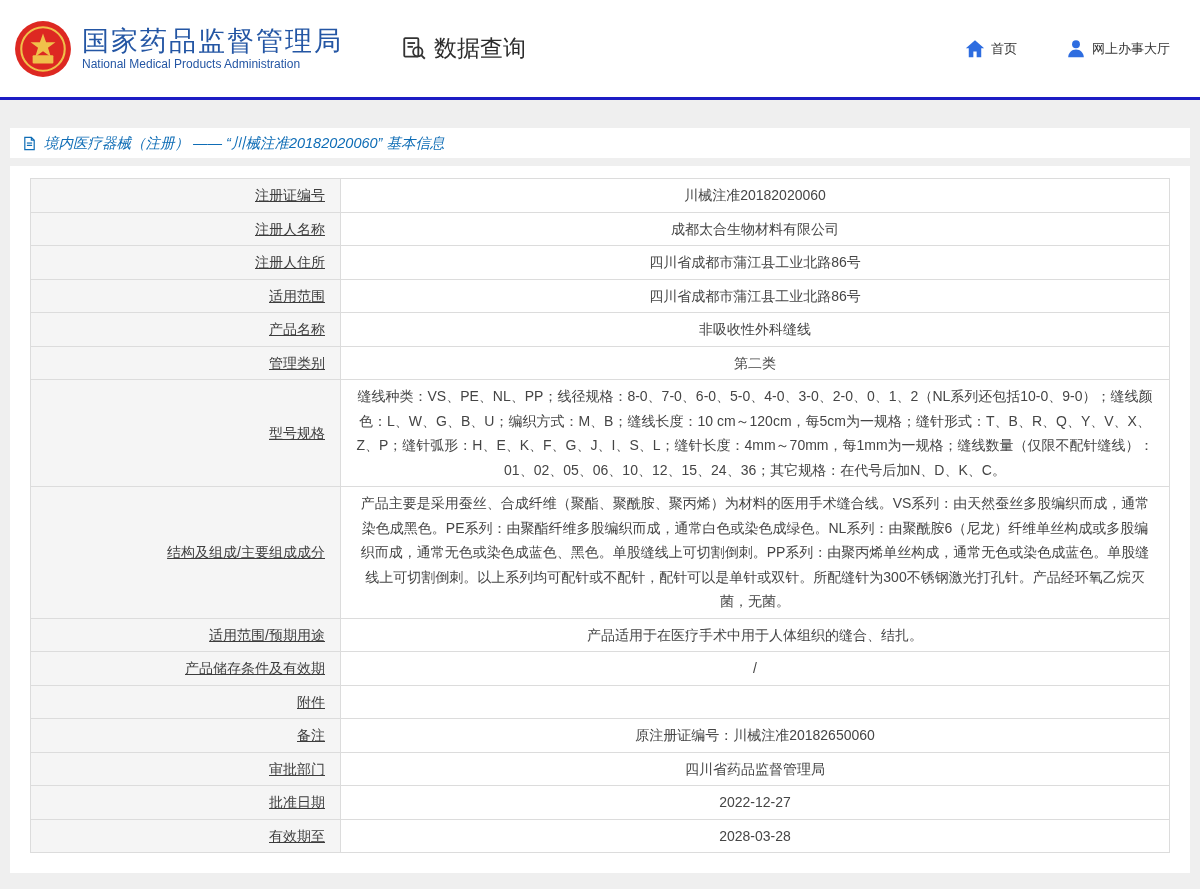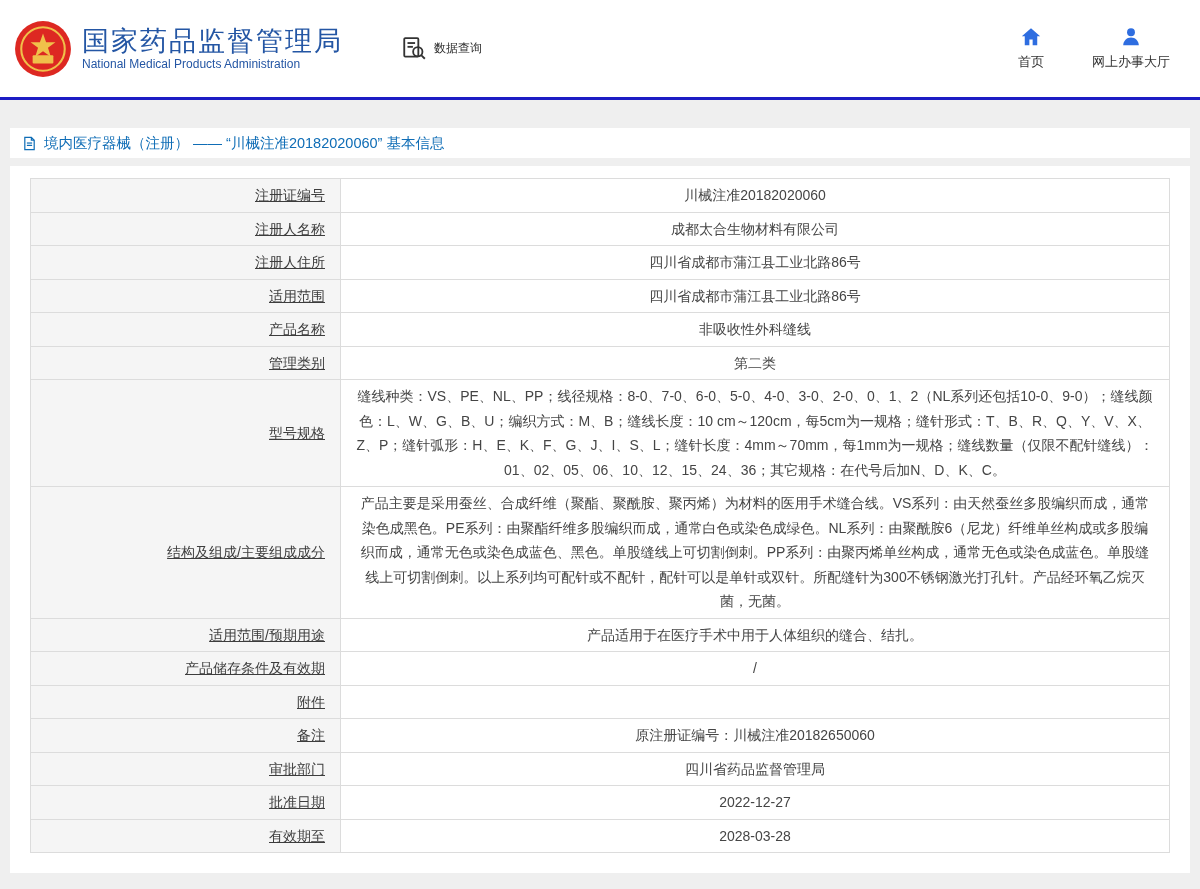--- a/index.html
+++ b/index.html
@@ -15,35 +15,35 @@
     display:flex; align-items:center; justify-content:space-between;
     padding:0 30px 0 14px;
   }
   .header-left { display:flex; align-items:center; }
   .logo svg { width:58px; height:58px; display:block; }
   .org-names { margin-left:10px; }
   .org-cn { font-size:27px; font-weight:normal; color:#2456a4; letter-spacing:2px; line-height:1.15; }
   .org-en { font-size:12px; color:#2456a4; margin-top:0; }
   .data-query {
     display:flex; align-items:center; gap:7px;
-    margin-left:58px; font-size:12px; color:#2b2b2b; cursor:pointer;
+    margin-left:58px; font-size:23px; color:#2b2b2b; cursor:pointer;
   }
   .data-query svg { width:26px; height:26px; display:block; }
   .header-right { display:flex; gap:48px; }
   .nav-item {
-    display:flex; flex-direction:column; align-items:center; gap:5px;
+    display:flex; align-items:center; gap:5px;
     font-size:13px; color:#333; cursor:pointer; text-decoration:none;
   }
   .nav-icon svg { width:22px; height:22px; display:block; }
   .blue-rule { height:3px; background:#1d1dc4; }
   
   main { padding:28px 10px 0; }
   .title-bar {
     background:#ffffff; height:30px;
-    display:flex; align-items:center; gap:7px; padding:0 12px;
+    display:flex; align-items:center; gap:7px; padding:0 12px;font-style:italic;
   }
   .title-bar svg { width:15px; height:15px; display:block; }
   .title-text { color:#0f6db6; font-size:14.5px; }
   .panel { background:#ffffff; margin-top:8px; padding:12px 20px 20px; }
   table.info-table { width:100%; border-collapse:collapse; table-layout:fixed; }
   .info-table td {
     border:1px solid #dcdcdc; font-size:14px;
     vertical-align:middle; line-height:1.75;
   }
   td.label-cell {

